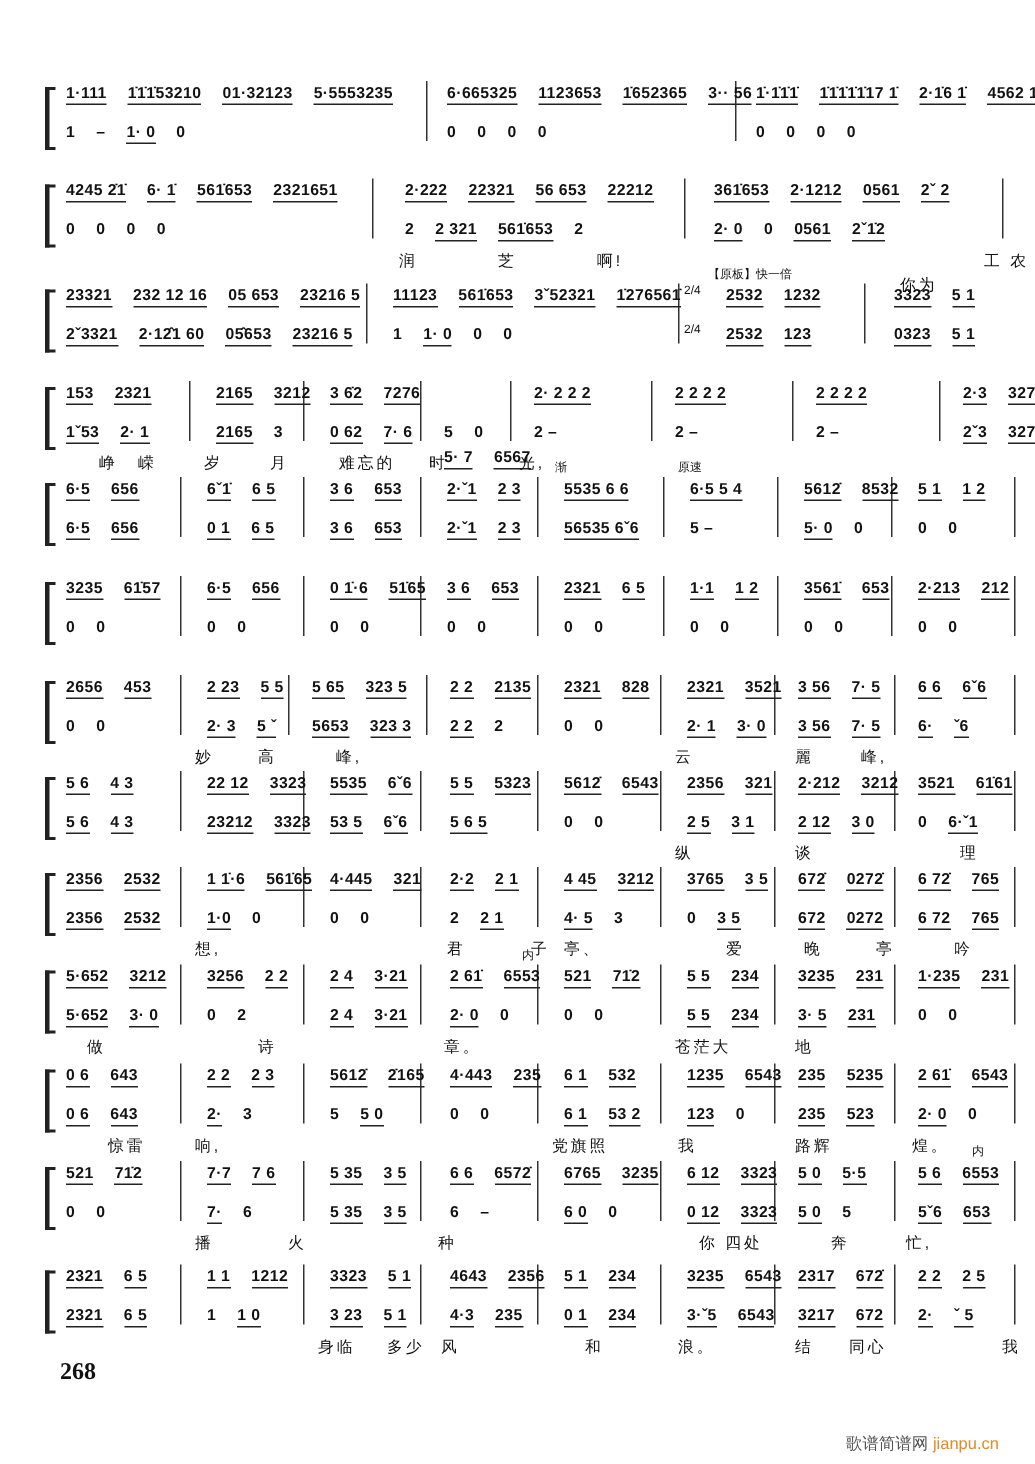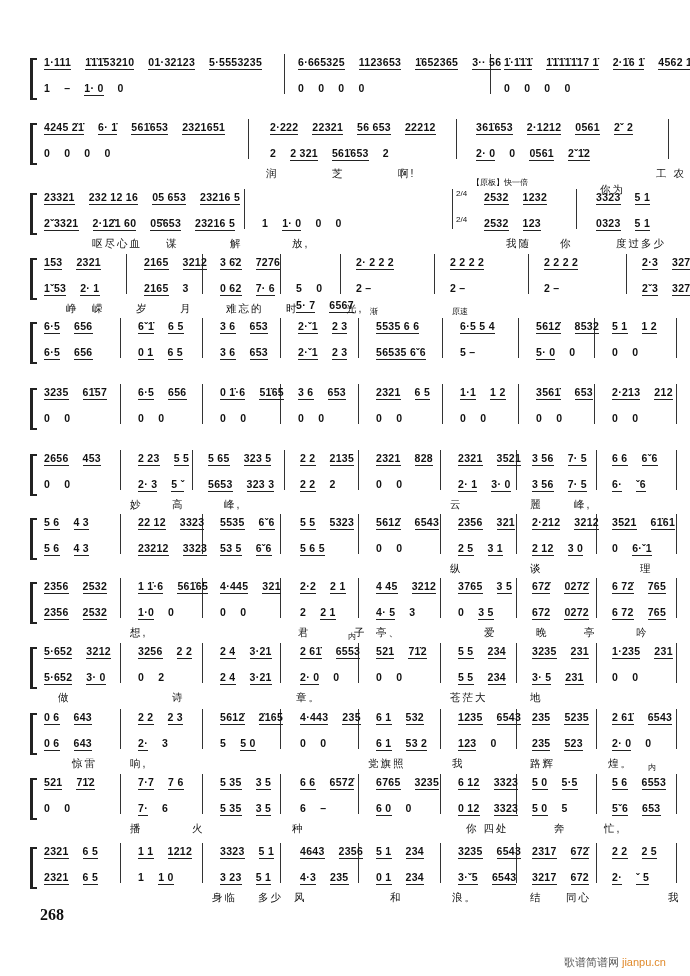--- a/index.html
+++ b/index.html
@@ -70,37 +70,29 @@
     <div class="system" style="top: 191px; height: 60px;">
       <div class="brace" style="height: 38px;"></div>
       <div class="bar" style="left: 208px;"></div>
       <div class="bar" style="left: 416px;"></div>
       <div class="bar" style="left: 540px;"></div>
       <span class="tag" style="left: 436px; top: -14px;">【原板】快一倍</span>
       <span class="tag" style="left: 420px; top: -2px;">2/4</span>
       <span class="tag" style="left: 420px; top: 24px;">2/4</span>
       <div class="row upper">
         <div class="m" style="left: 8px;"><span class="g">23321</span><span class="g">232 12 16</span><span class="g">05 653</span><span class="g">23216 5</span></div>
+        <div class="m" style="left: 226px;"><span class="g">11123</span><span class="g">561̇653</span><span class="g">3ˇ52321</span><span class="g">1̇276561̇</span></div>
         <div class="m" style="left: 448px;"><span class="g">2532</span><span class="g">1232</span></div>
         <div class="m" style="left: 560px;"><span class="g">3323</span><span class="g">5 1</span></div>
       </div>
       <div class="row lower">
         <div class="m" style="left: 8px;"><span class="g">2ˇ3321</span><span class="g">2·12̂1 60</span><span class="g">05̂653</span><span class="g">23216 5</span></div>
         <div class="m" style="left: 226px;"><span class="g plain">1</span><span class="g">1· 0</span><span class="g plain">0</span><span class="g plain">0</span></div>
         <div class="m" style="left: 448px;"><span class="g">2532</span><span class="g">123</span></div>
         <div class="m" style="left: 560px;"><span class="g">0323</span><span class="g">5 1</span></div>
-      </div>
-      <div class="row lyrics">
-        <span class="lyric" style="left: 56px;">呕尽心血</span>
-        <span class="lyric" style="left: 130px;">谋</span>
-        <span class="lyric" style="left: 194px;">解</span>
-        <span class="lyric" style="left: 256px;">放,</span>
-        <span class="lyric" style="left: 470px;">我随</span>
-        <span class="lyric" style="left: 524px;">你</span>
-        <span class="lyric" style="left: 580px;">度过多少</span>
       </div>
     </div>
     <div class="system" style="top: 256px; height: 60px;">
       <div class="brace" style="height: 38px;"></div>
       <div class="bar" style="left: 90px;"></div>
       <div class="bar" style="left: 166px;"></div>
       <div class="bar" style="left: 244px;"></div>
       <div class="bar" style="left: 304px;"></div>
       <div class="bar" style="left: 398px;"></div>
       <div class="bar" style="left: 492px;"></div>

